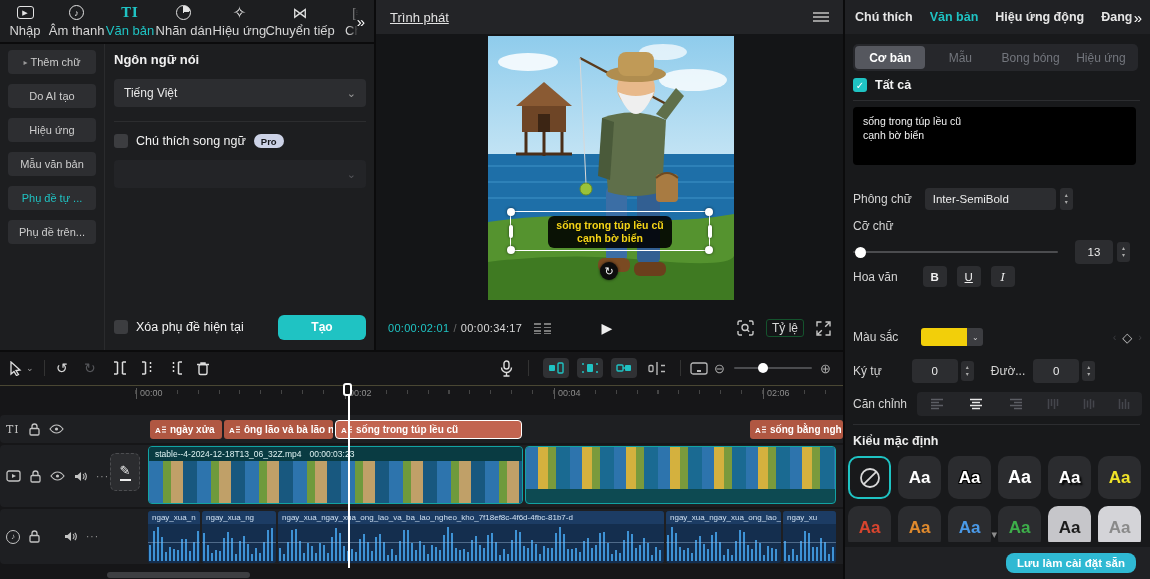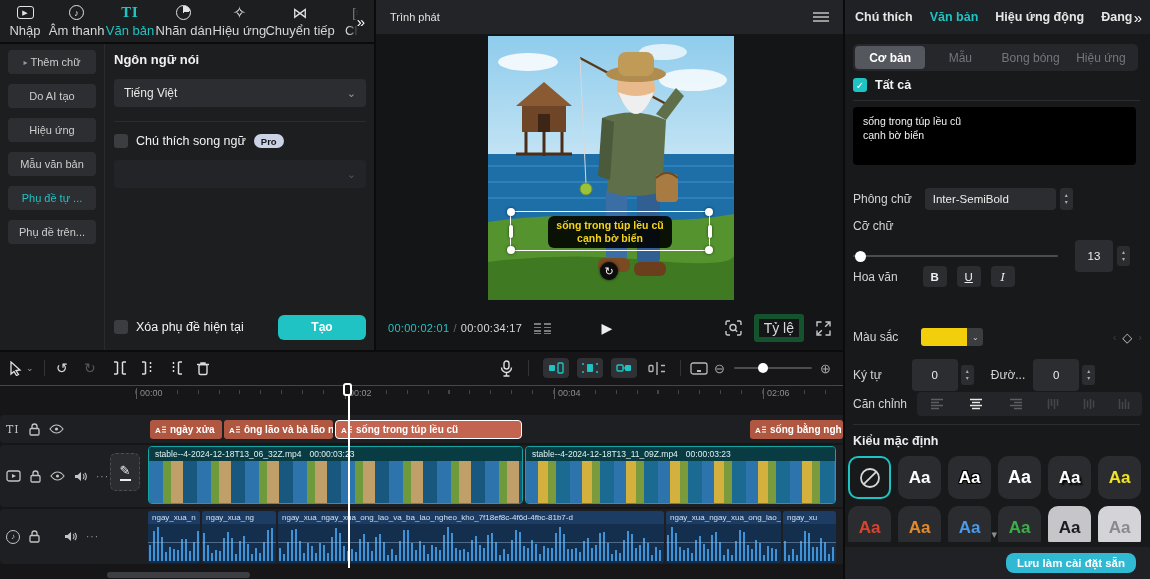--- a/index.html
+++ b/index.html
@@ -37,60 +37,60 @@
   .checkbox.checked { background:var(--accent); }
   .lp-check-label { font-size:12.5px; font-weight:normal; color:#f2f2f2; }
   .pro-badge { background:#ccd2e6; color:#15161a; font-size:9.5px; font-weight:bold; padding:1.5px 7px; border-radius:8px; }
   .lp-select.disabled { background:#232427; color:#5a5a5a; }
   .left-footer { position:absolute; left:114px; right:8px; bottom:8px; height:30px; display:flex; align-items:center; justify-content:space-between; }
   .create-btn { width:88px; height:25px; background:var(--accent); border:none; border-radius:6px; color:#fff; font-weight:bold; font-size:12px; cursor:pointer; }
 
   
   .player { left:376px; top:0; width:467px; height:350px; background:#141517; }
   .player-header { height:34px; background:#232427; display:flex; align-items:center; justify-content:space-between; padding:0 14px; }
-  .player-title { font-size:11px; color:#e2e2e2; }
+  .player-title { font-size:13px; color:#e2e2e2;text-decoration:underline; }
   .hamburger { width:16px; height:10px; border-top:2px solid #9a9a9a; border-bottom:2px solid #9a9a9a; position:relative; cursor:pointer; }
   .hamburger::after { content:""; position:absolute; left:0; right:0; top:2px; height:2px; background:#9a9a9a; }
   .stage { position:absolute; left:0; top:34px; width:467px; height:272px; }
   .video { position:absolute; left:112px; top:2px; width:246px; height:264px; background:#79c1e2; overflow:hidden; }
   
   .sel-rect { position:absolute; left:134px; top:177px; width:200px; height:40px; border:1.5px solid #fff; }
   .handle-dot { position:absolute; width:8px; height:8px; background:#fff; border-radius:50%; box-shadow:0 0 3px rgba(0,0,0,.6); }
   .handle-bar { position:absolute; width:4px; height:13px; background:#fff; border-radius:2px; top:50%; margin-top:-6.5px; box-shadow:0 0 3px rgba(0,0,0,.6); }
   .caption-box { position:absolute; left:172px; top:182px; width:124px; background:rgba(0,0,0,.88); border-radius:6px; padding:3px 6px; text-align:center; }
   .caption-box div { color:var(--caption_yellow); font-size:10.5px; font-weight:bold; line-height:13px; white-space:nowrap; }
   .rotate-handle { position:absolute; left:224px; top:228px; width:18px; height:18px; background:#0d0d0d; border-radius:50%; color:#fff; font-size:11px; display:flex; align-items:center; justify-content:center; box-shadow:0 0 3px rgba(0,0,0,.7); cursor:pointer; }
   .player-controls { position:absolute; left:0; bottom:0; width:467px; height:44px; display:flex; align-items:center; padding:0 12px; }
   .timecode { font-size:11px; letter-spacing:.3px; }
   .timecode .cur { color:var(--accent); }
   .timecode .sep { color:#666; margin:0 4px; }
   .timecode .tot { color:#d8d8d8; }
   .mini-lines { margin-left:12px; display:flex; gap:3px; cursor:pointer; }
   .mini-lines i { display:block; width:7px; height:11px; background:repeating-linear-gradient(#7a7a7a 0 1.5px, transparent 1.5px 3.5px); }
   .play-btn { position:absolute; left:50%; margin-left:-8px; color:#eee; font-size:14px; cursor:pointer; }
   .pc-right { margin-left:auto; display:flex; align-items:center; gap:12px; }
-  .ratio-btn { border:5px solid #14532d; color:#d8d8d8; border-radius:3px; font-size:14px; padding:1px 5px; background:none; cursor:pointer; }
+  .ratio-btn { border:1px solid #14532d; color:#d8d8d8; border-radius:3px; font-size:12px; padding:1px 5px; background:none; cursor:pointer; }
   .svg-btn { cursor:pointer; display:flex; }
 
   
   .right-panel { left:845px; top:0; width:305px; height:579px; background:#18191b; }
   .rp-tabs { height:34px; background:#202124; display:flex; align-items:center; gap:0; padding:0 10px; position:relative; }
   .rp-tab { font-size:12.5px; font-weight:bold; color:#e6e6e6; margin-right:17px; white-space:nowrap; cursor:pointer; }
   .rp-tab.active { color:var(--accent); }
   .rp-tab-more { position:absolute; right:4px; top:0; height:34px; display:flex; align-items:center; color:#fff; font-size:15px; padding:0 4px; background:linear-gradient(90deg, rgba(32,33,36,0), #202124 45%); cursor:pointer; }
   .subtabs { position:absolute; left:8px; right:12px; top:44px; height:27px; background:#26272b; border-radius:5px; display:flex; padding:2px; }
   .subtab { flex:1; display:flex; align-items:center; justify-content:center; font-size:12px; color:#73767d; border-radius:4px; cursor:pointer; white-space:nowrap; }
   .subtab.active { background:#55575e; color:#fff; font-weight:bold; }
   .rp-row { position:absolute; left:8px; right:8px; display:flex; align-items:center; }
   .rp-label { font-size:12px; color:#d4d4d4; }
   .rp-hr { position:absolute; left:8px; right:10px; height:1px; background:#2c2d30; }
   .text-box { position:absolute; left:8px; right:14px; top:107px; height:58px; background:#000; border-radius:4px; padding:7px 10px; font-size:10.5px; color:#f2f2f2; line-height:14px; white-space:pre-line; cursor:text; }
   .rp-select { height:22px; background:#2c2d30; border-radius:4px; display:flex; align-items:center; padding:0 8px; font-size:11.5px; color:#ececec; cursor:pointer; }
   .stepper { width:13px; height:22px; background:#2c2d30; border-radius:3px; display:flex; flex-direction:column; align-items:center; justify-content:center; color:#a8a8a8; font-size:6px; line-height:7px; cursor:pointer; }
-  .num-box { height:32px; background:#2c2d30; border-radius:4px; display:flex; align-items:center; justify-content:center; font-size:11.5px; color:#ececec; }
+  .num-box { height:24px; background:#2c2d30; border-radius:4px; display:flex; align-items:center; justify-content:center; font-size:11.5px; color:#ececec; }
   .slider-track { position:relative; height:2px; background:#4b4c4f; border-radius:1px; }
   .slider-thumb { position:absolute; top:-4.5px; width:11px; height:11px; border-radius:50%; background:#fff; cursor:pointer; }
   .chip { width:24px; height:21px; background:#2c2d30; border-radius:4px; display:flex; align-items:center; justify-content:center; font-size:11.5px; color:#f0f0f0; cursor:pointer; }
   .seg3 { height:22px; background:#2c2d30; border-radius:4px; display:flex; align-items:center; padding:0 6px; gap:14px; }
   .seg3 span { font-size:11px; font-weight:bold; color:#e4e4e4; cursor:pointer; }
   .swatch-wrap { display:flex; cursor:pointer; }
   .swatch { width:46px; height:18px; border-radius:3px 0 0 3px; }
   .swatch-chev { width:16px; height:18px; background:#3c3d41; border-radius:0 3px 3px 0; display:flex; align-items:center; justify-content:center; font-size:8px; color:#cfcfcf; }
   .carousel { display:flex; align-items:center; gap:6px; margin-left:auto; }
   .carousel .side { color:#3c3d40; font-size:11px; }
@@ -690,24 +690,20 @@
         <span class="head-ic dots">···</span>
       </div>
       <div class="video-clip" style="left:148px; width:375px;">
         <div class="vc-name">
           <span>stable--4-2024-12-18T13_06_32Z.mp4</span>
           <span>00:00:03:23</span>
         </div>
         <div class="vc-thumbs thumbs1"></div>
       </div>
       <div class="video-clip" style="left:525px; width:311px;">
-        <div class="vc-name">
-          <span>stable--4-2024-12-18T13_11_09Z.mp4</span>
-          <span>00:00:03:23</span>
-        </div>
         <div class="vc-thumbs thumbs2"></div>
       </div>
     </div>
 
     <div class="pencil-btn">
       <span class="pg">✎</span>
       <span class="pu"></span>
     </div>
 
     <div class="lane" style="top:157px; height:55px;">

